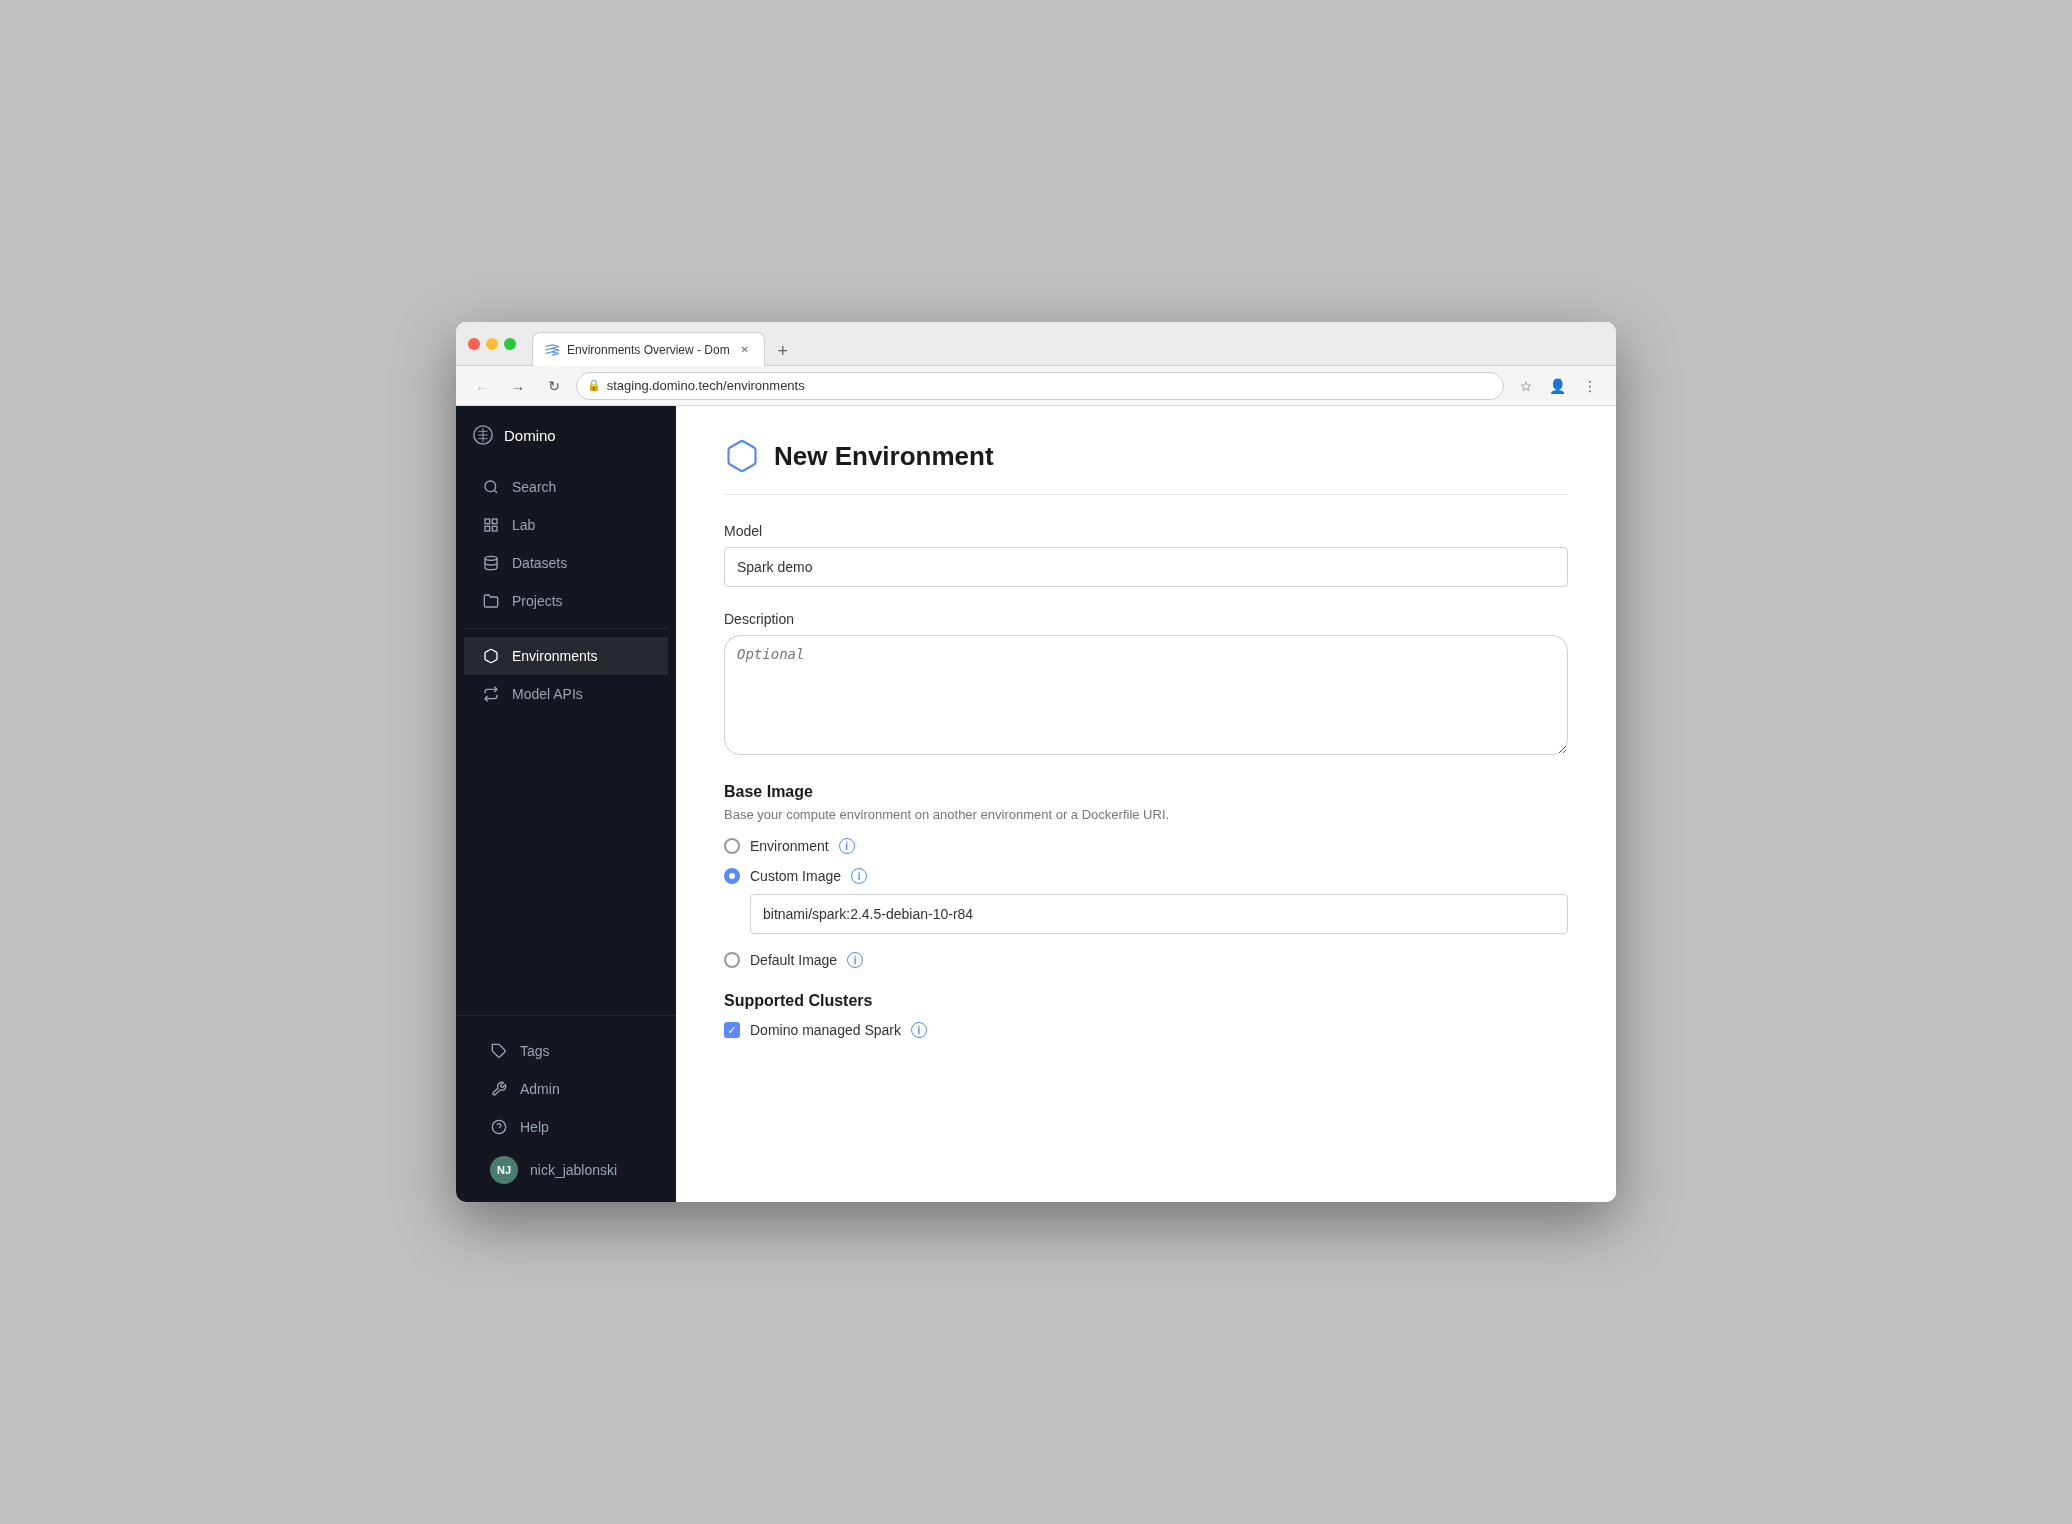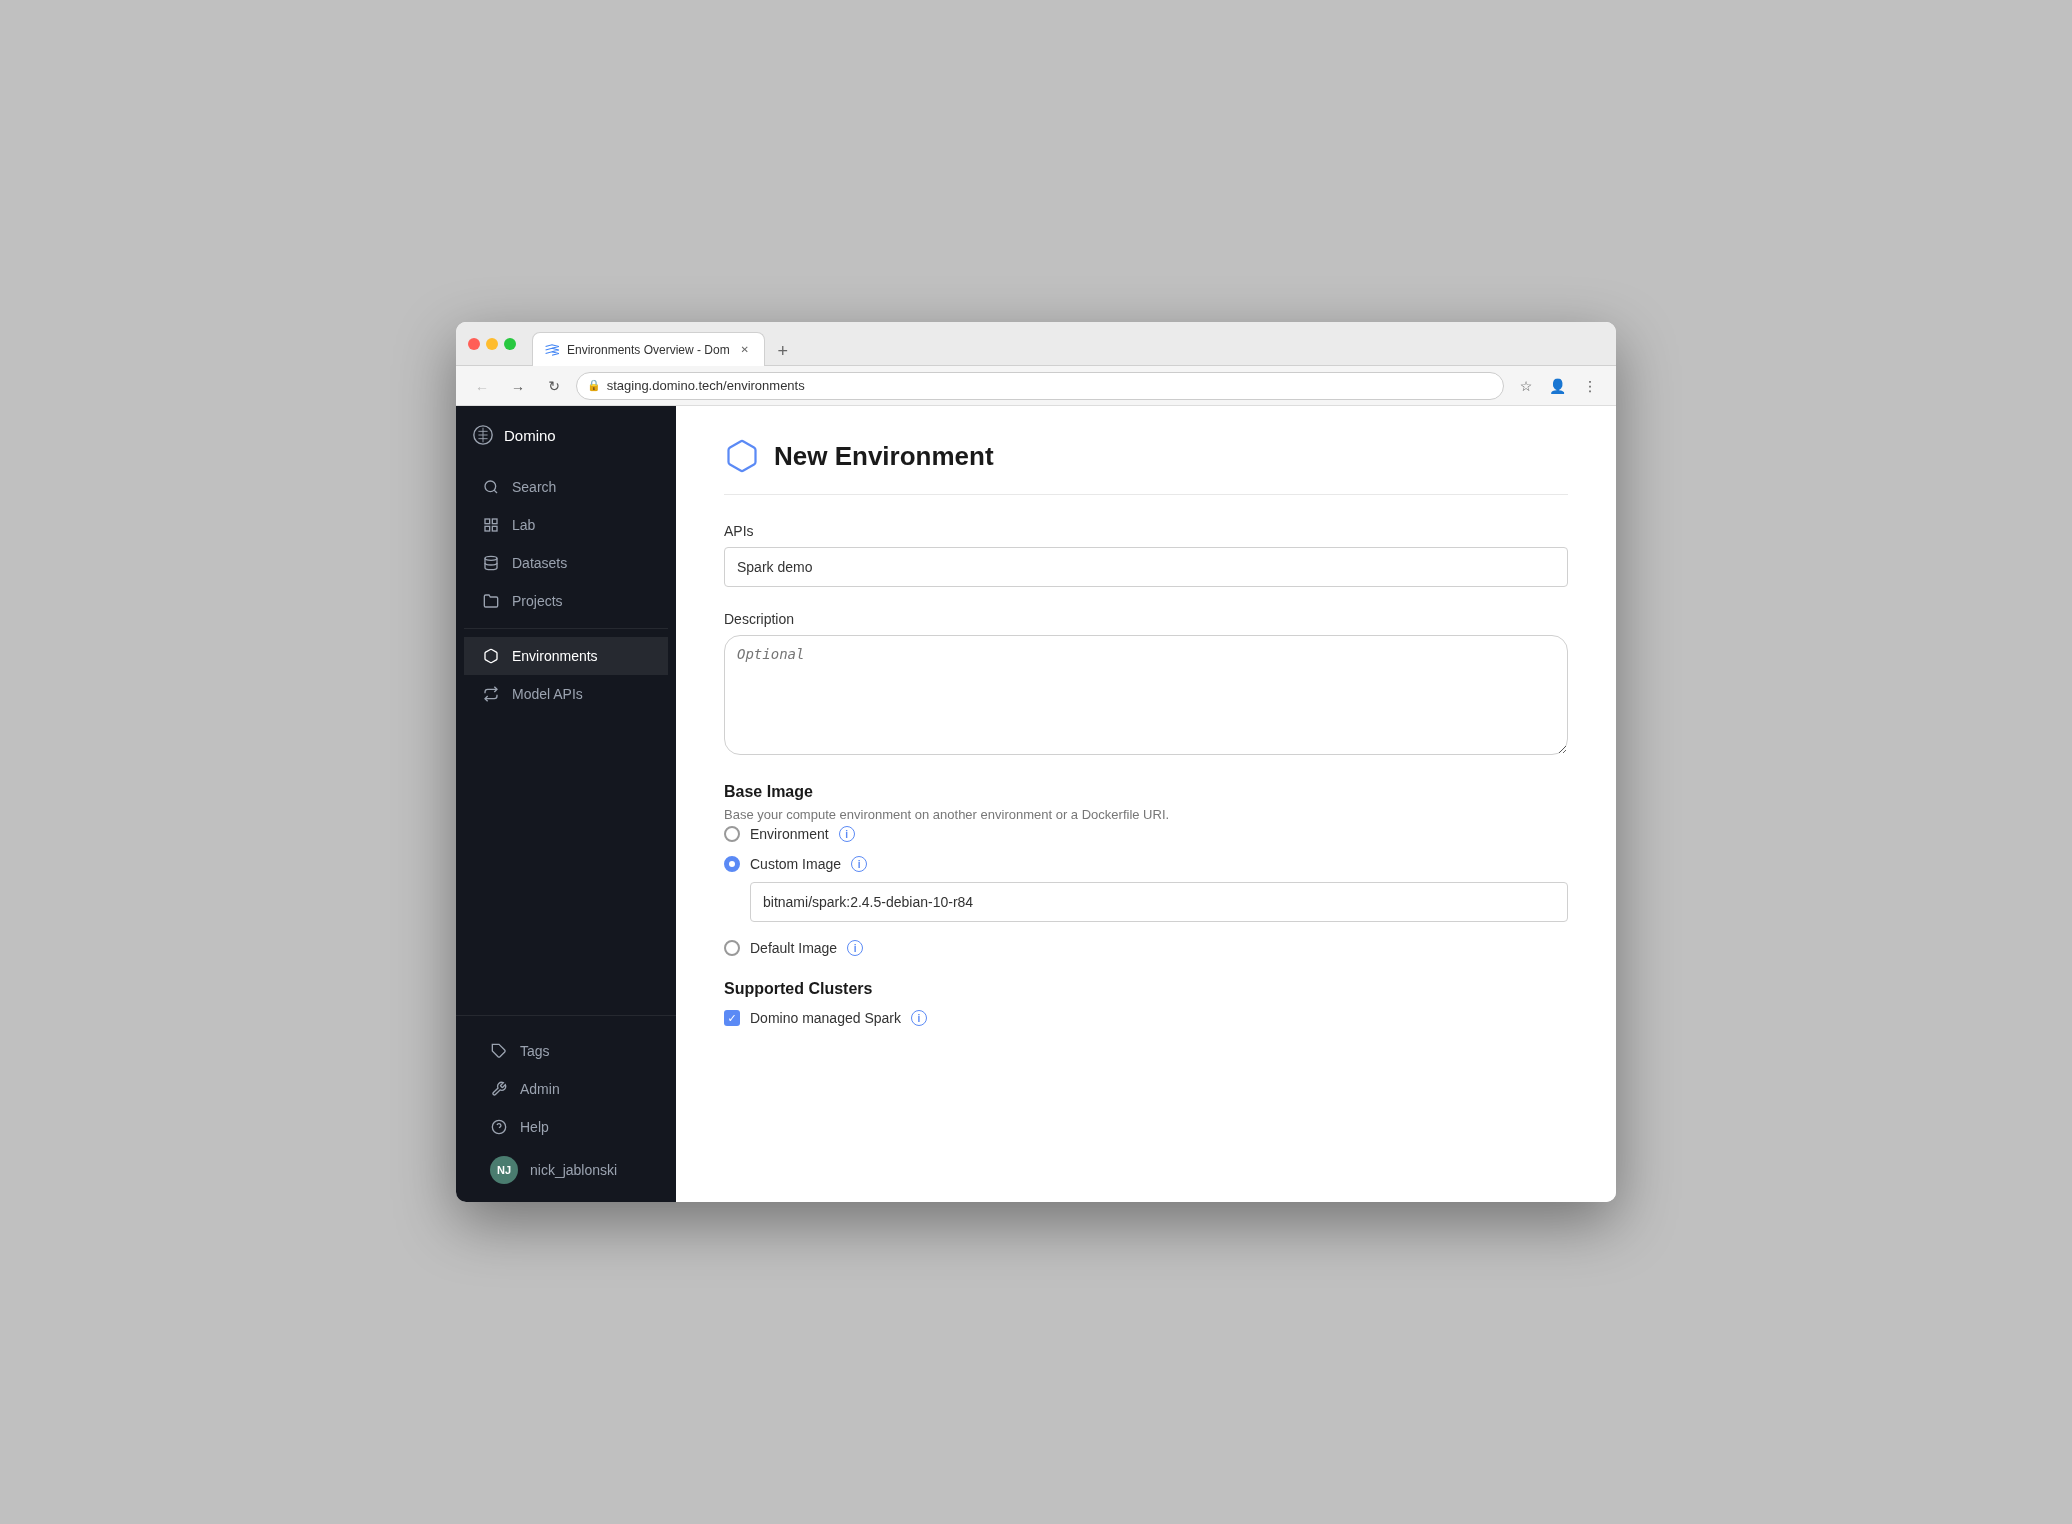--- a/index.html
+++ b/index.html
@@ -275,21 +275,21 @@
     }
     .section-title {
       font-size: 16px;
       font-weight: 600;
       color: #1a1a1a;
       margin-bottom: 6px;
     }
     .section-desc {
       font-size: 13px;
       color: #777;
-      margin-bottom: 4px;
+      margin-bottom: 16px;
     }
     .radio-group {
       display: flex;
       flex-direction: column;
       gap: 14px;
       margin-bottom: 16px;
     }
     .radio-item {
       display: flex;
       align-items: center;
@@ -526,21 +526,21 @@
 
     <div class="page-content">
       <div class="page-header">
         <svg class="page-header-icon" viewBox="0 0 24 24" fill="none" stroke="#5b8af5" stroke-width="1.5">
           <path d="M21 16V8a2 2 0 0 0-1-1.73l-7-4a2 2 0 0 0-2 0l-7 4A2 2 0 0 0 3 8v8a2 2 0 0 0 1 1.73l7 4a2 2 0 0 0 2 0l7-4A2 2 0 0 0 21 16z"></path>
         </svg>
         <h1 class="page-title">New Environment</h1>
       </div>
 
       <div class="form-group">
-        <label class="form-label">APIs</label>
+        <label class="form-label">Model</label>
         <input type="text" class="form-input" value="Spark demo" style="">
       </div>
 
       <div class="form-group">
         <label class="form-label">Description</label>
         <textarea class="form-textarea" placeholder="Optional" style=""></textarea>
       </div>
 
       <div class="form-group">
         <div class="section-title">Base Image</div>

